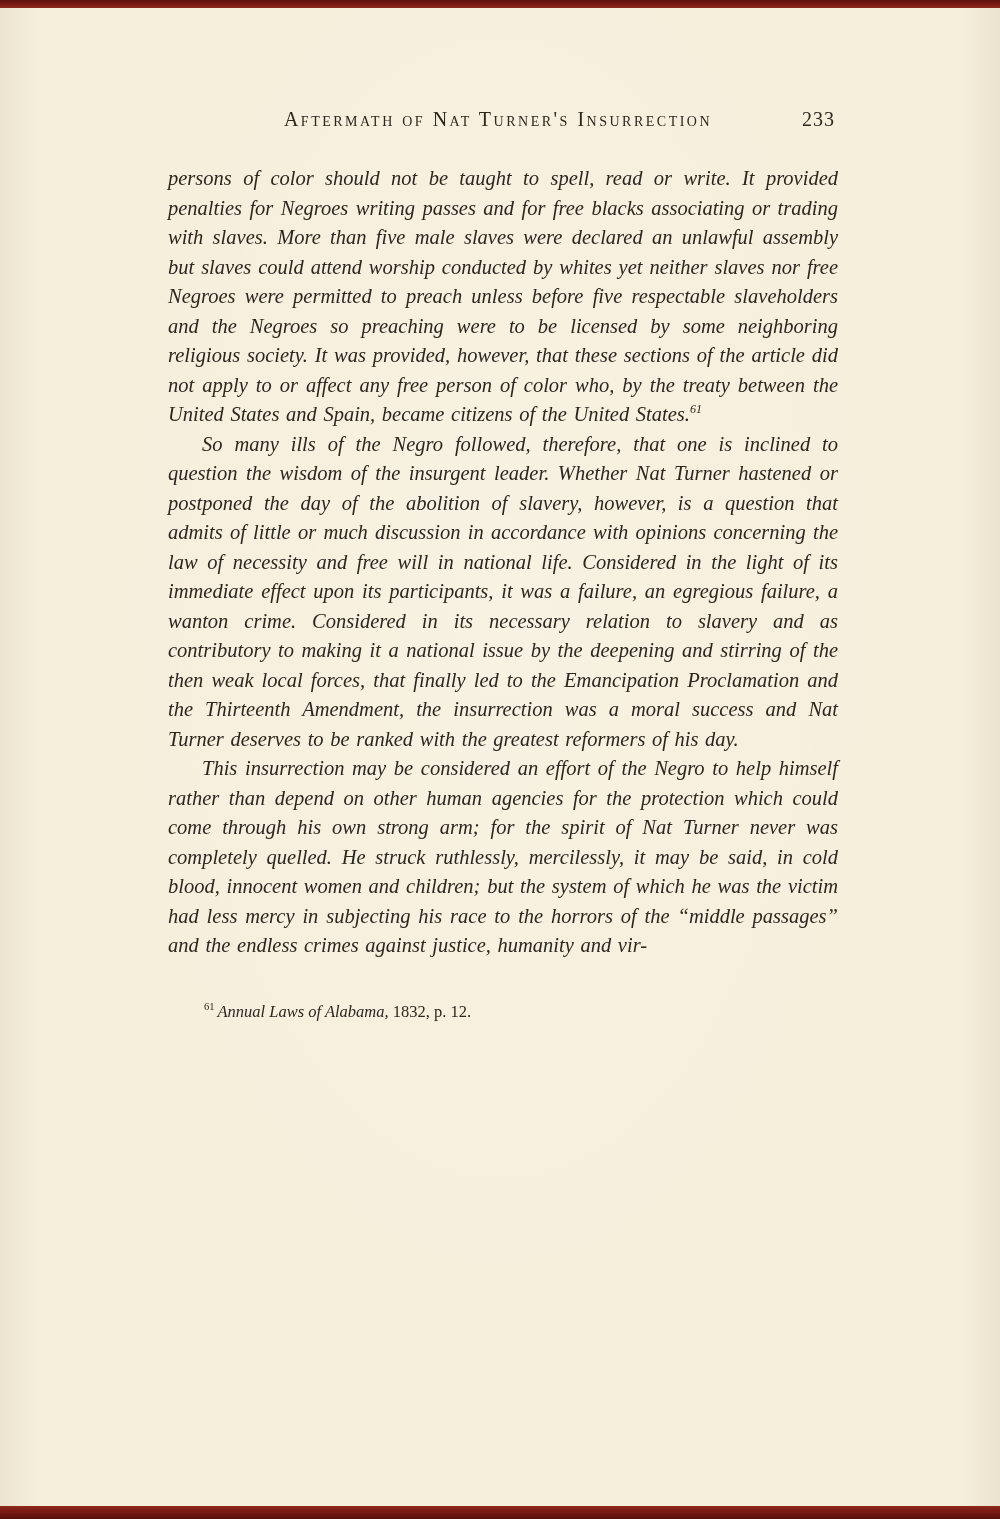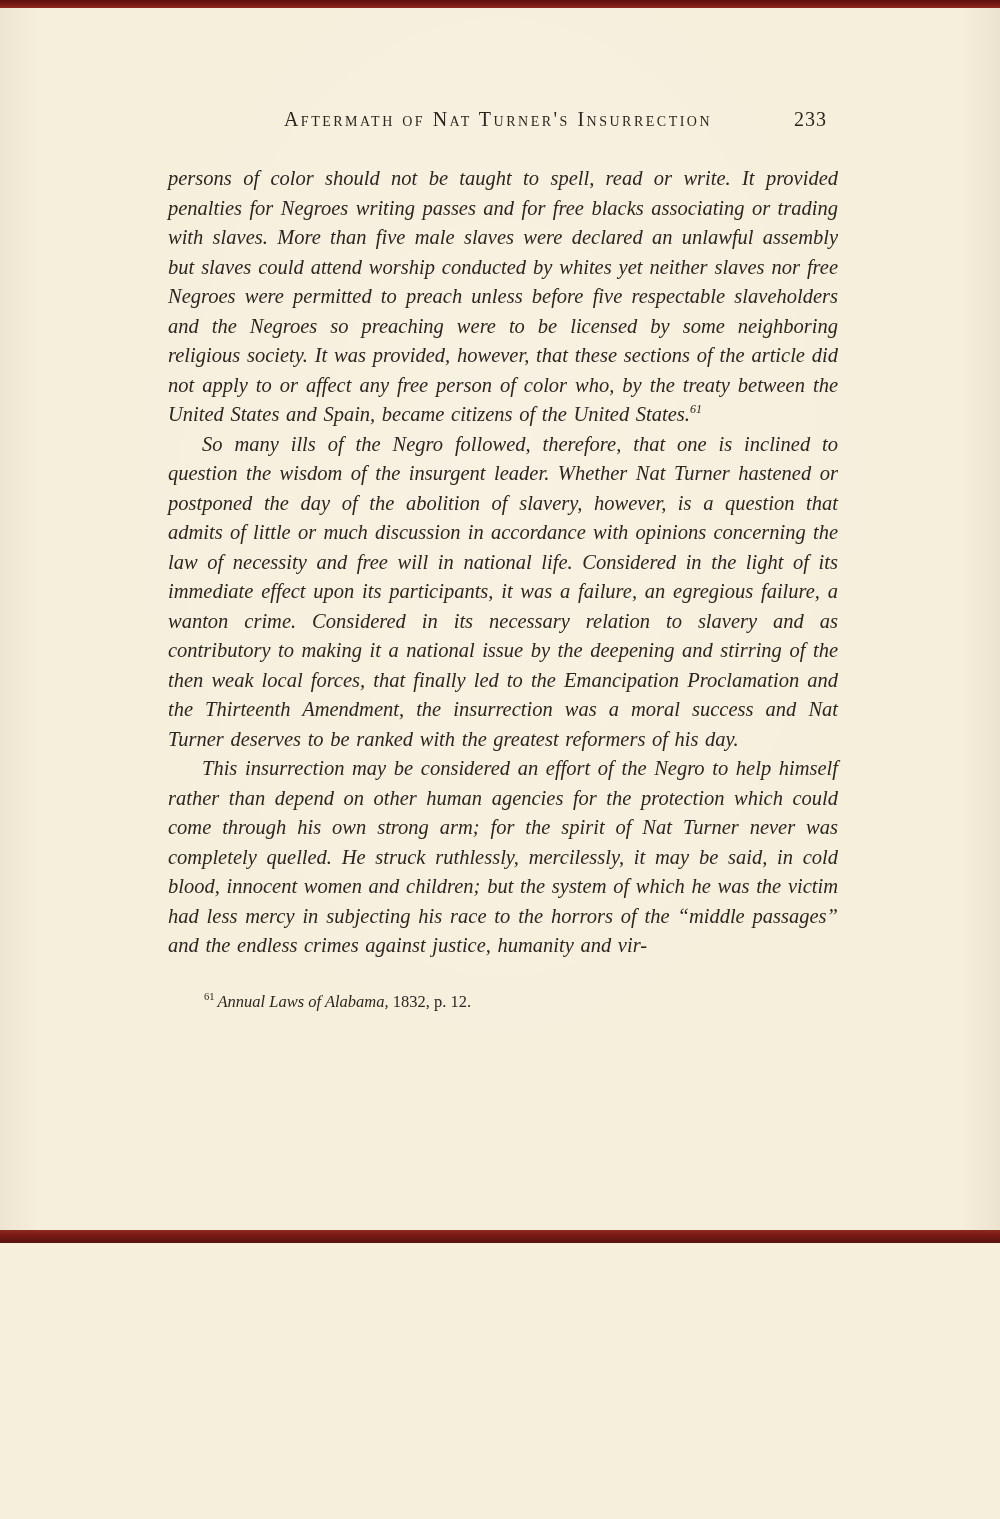--- a/index.html
+++ b/index.html
@@ -10,21 +10,21 @@
   * { margin: 0; padding: 0; box-sizing: border-box; }
   html, body {
     width: 1000px;
     height: 1519px;
     background: var(--paper, #f6efdc);
     font-family: "Liberation Serif", "DejaVu Serif", serif;
   }
   .page {
     position: relative;
     width: 1000px;
-    height: 1243px;
+    height: 1519px;
     overflow: hidden;
     background:
       radial-gradient(ellipse at 50% 40%, rgba(255,255,255,0.18) 0%, rgba(0,0,0,0) 55%),
       linear-gradient(90deg, rgba(90,60,30,0.06) 0%, rgba(0,0,0,0) 4%, rgba(0,0,0,0) 96%, rgba(90,60,30,0.07) 100%),
       var(--paper, #f6efdc);
     color: var(--ink, #2b2620);
   }
   .edge {
     position: absolute;
     left: 0;
@@ -48,42 +48,42 @@
     margin-bottom: 26px;
     font-variant: small-caps;
     letter-spacing: 2.5px;
     font-size: 20px;
     text-align: center;
     white-space: nowrap;
   }
   .head-title { display: inline-block; padding-right: 10px; }
   .head-page {
     position: absolute;
-    right: 11px;
+    right: 3px;
     top: 0;
     letter-spacing: 1px;
     font-variant: normal;
     text-align: center;
   }
   .body-par {
     font-size: 20.5px;
     line-height: 29.5px;
     text-align: justify;
     text-indent: 34px;
     word-spacing: 1.5px;
     font-style: italic;
   }
   .body-par.no-indent { text-indent: 0; }
   .body-par sup {
     font-size: 12px;
     line-height: 0;
     vertical-align: super;
   }
   .footnote {
-    margin-top: 30px;
+    margin-top: 40px;
     padding-left: 36px;
     font-size: 16.5px;
     line-height: 22px;
   }
   .footnote sup {
     font-size: 10.5px;
     vertical-align: super;
     line-height: 0;
     margin-right: 3px;
   }

